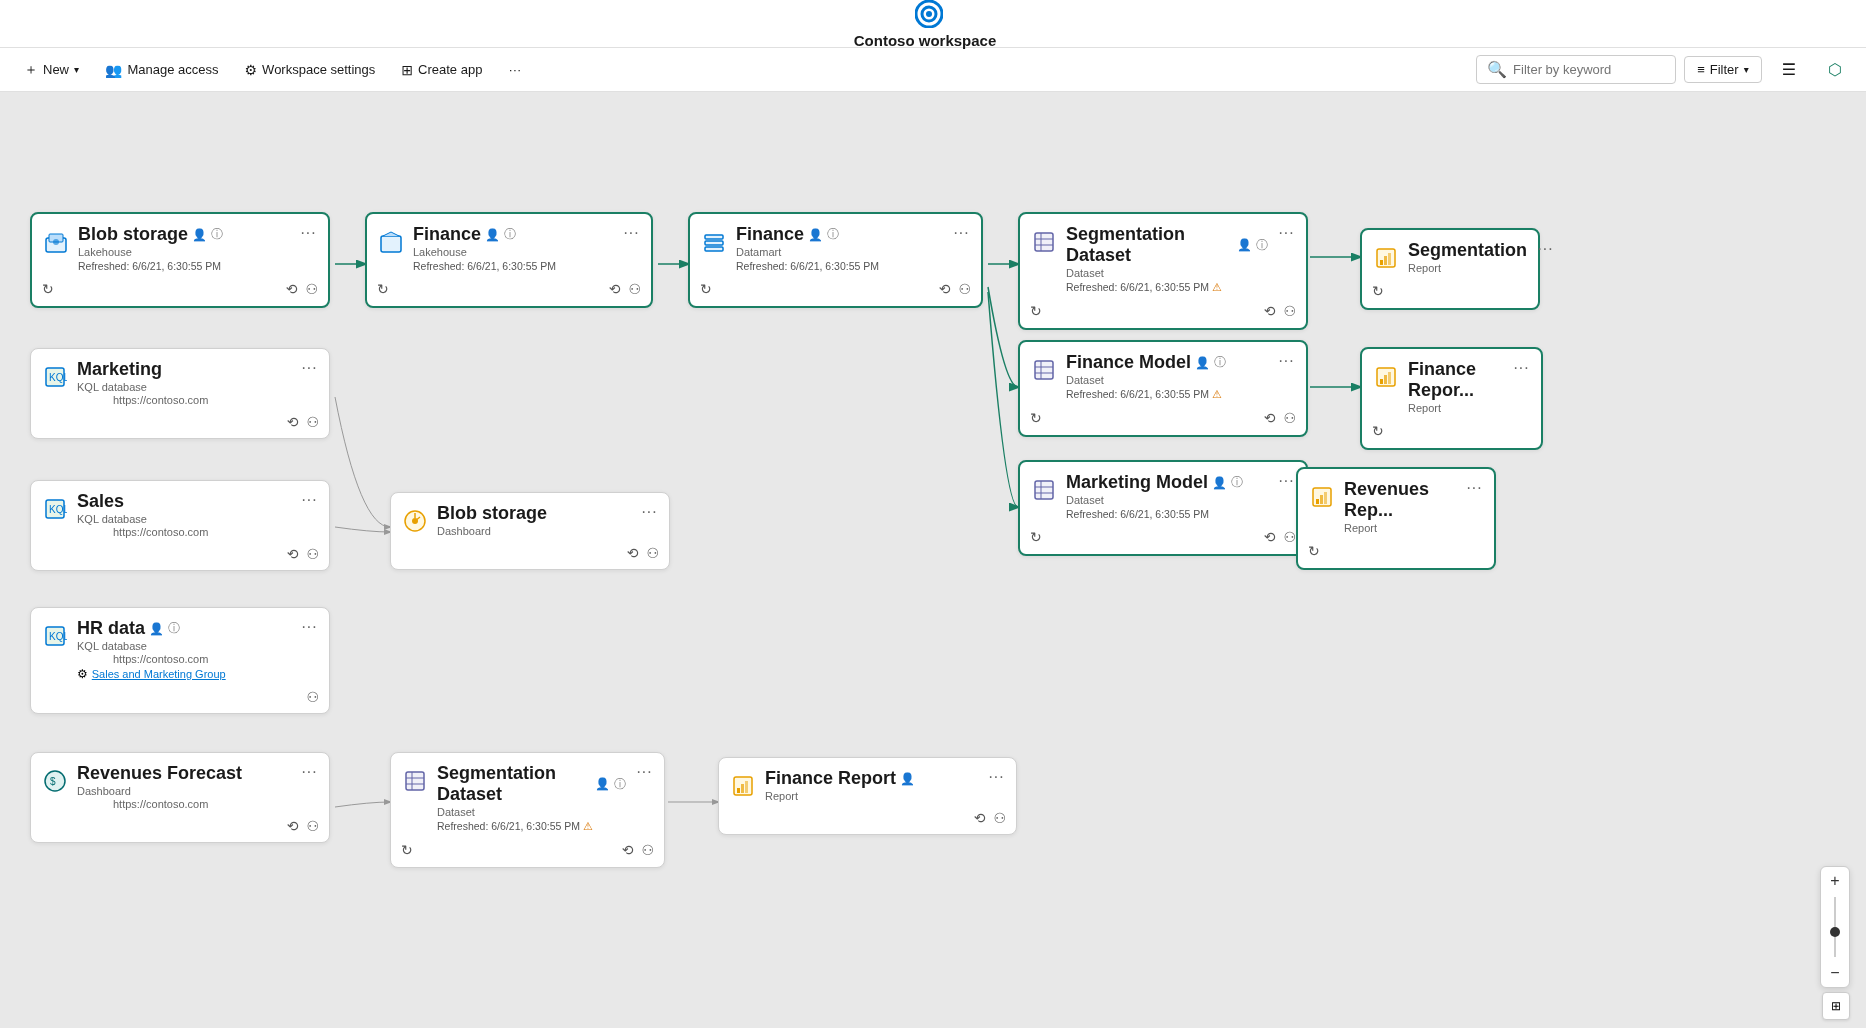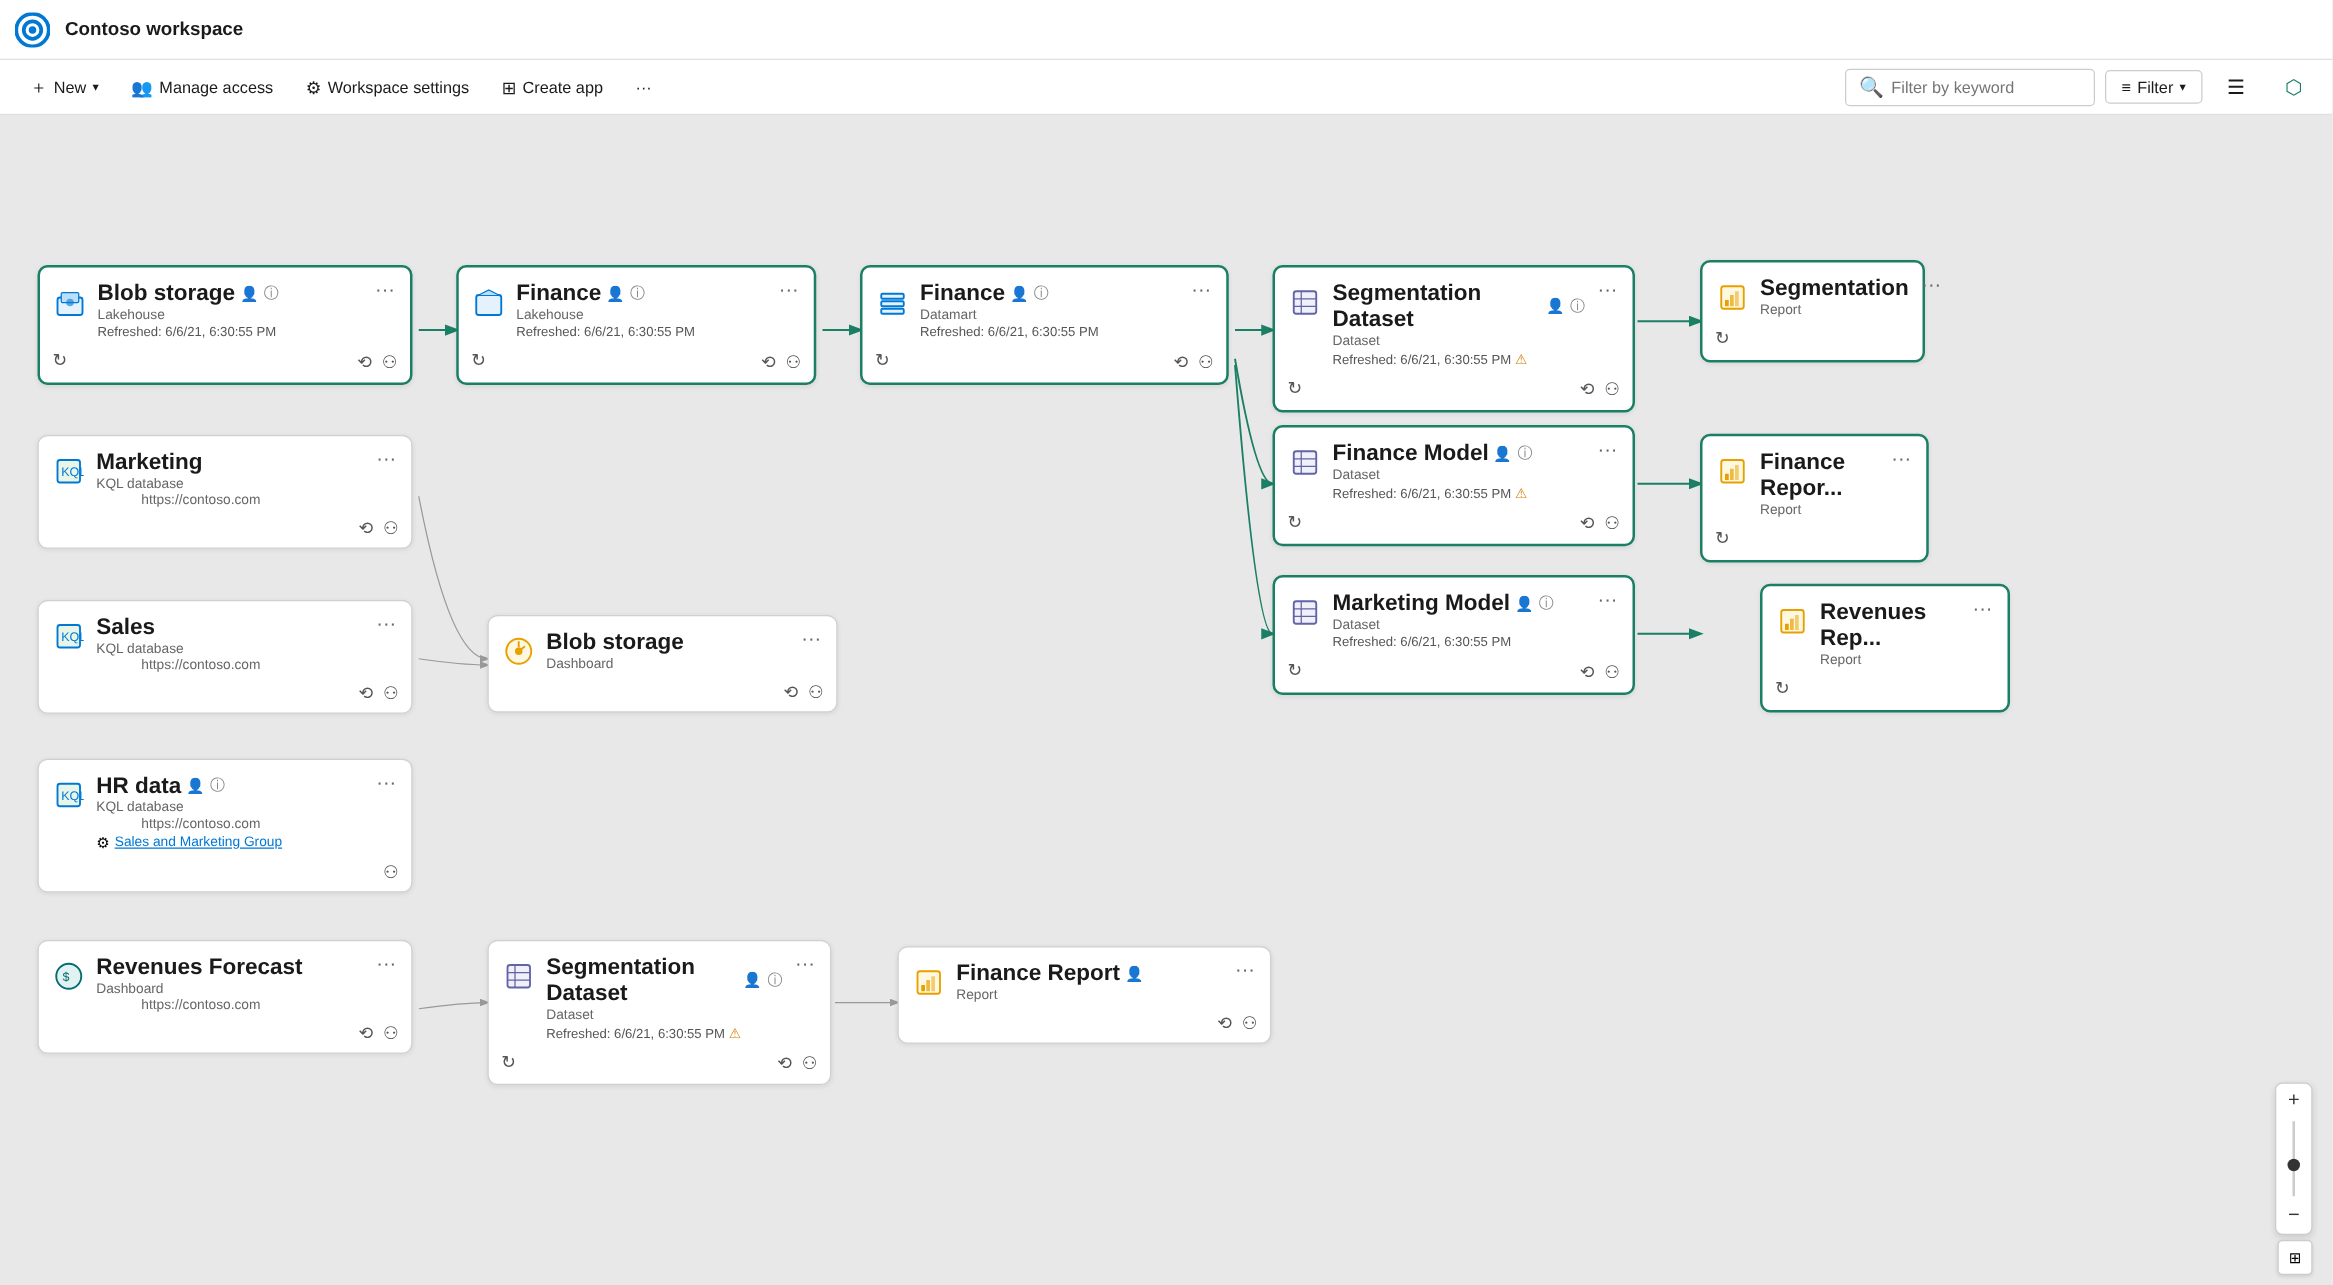--- a/index.html
+++ b/index.html
@@ -2,21 +2,21 @@
 <html><head>
   <meta charset="utf-8">
   <style>
     * { box-sizing: border-box; margin: 0; padding: 0; }
     body { font-family: 'Segoe UI', Arial, sans-serif; background: #f0f0f0; overflow: hidden; }
 
     
     #header {
       display: flex; align-items: center; height: 48px;
       background: #fff; border-bottom: 1px solid #e0e0e0;
-      padding: 0 12px; gap: 4px;
+      padding: 0 12px; gap: 4px; flex-direction: column;
     }
     #header .app-logo {
       width: 28px; height: 28px; margin-right: 8px;
     }
     #header .workspace-title {
       font-size: 15px; font-weight: 600; color: #1a1a1a; margin-right: 16px;
     }
 
     
     #toolbar {
@@ -334,21 +334,21 @@
     </div>
     <div class="card-footer">
       <div class="card-footer-left">
         <span class="footer-icon">↻</span>
       </div>
       <span class="footer-icon">⟲</span>
       <span class="footer-icon">⚇</span>
     </div>
   </div>
 
-  <div class="card teal-border" style="left:1360px; top:116px; width:174px;">
+  <div class="card teal-border" style="left:1360px; top:136px; width:174px;">
     <div class="card-header">
       <div class="card-icon" style="color:#e8a000;">
         <svg width="24" height="24" viewBox="0 0 24 24">
             <rect x="3" y="3" width="18" height="18" rx="2" fill="#fff8e1" stroke="#e8a000" stroke-width="1.5"></rect>
             <rect x="6" y="14" width="3" height="5" fill="#e8a000"></rect>
             <rect x="10" y="10" width="3" height="9" fill="#e8a000" opacity="0.7"></rect>
             <rect x="14" y="7" width="3" height="12" fill="#e8a000" opacity="0.5"></rect>
           </svg>
       </div>
       <div class="card-info">
@@ -447,21 +447,21 @@
     </div>
     <div class="card-footer">
       <div class="card-footer-left">
         <span class="footer-icon">↻</span>
       </div>
       <span class="footer-icon">⟲</span>
       <span class="footer-icon">⚇</span>
     </div>
   </div>
 
-  <div class="card teal-border" style="left:1408px; top:375px; width:200px;">
+  <div class="card teal-border" style="left:1296px; top:375px; width:200px;">
     <div class="card-header">
       <div class="card-icon" style="color:#e8a000;">
         <svg width="24" height="24" viewBox="0 0 24 24">
             <rect x="3" y="3" width="18" height="18" rx="2" fill="#fff8e1" stroke="#e8a000" stroke-width="1.5"></rect>
             <rect x="6" y="14" width="3" height="5" fill="#e8a000"></rect>
             <rect x="10" y="10" width="3" height="9" fill="#e8a000" opacity="0.7"></rect>
             <rect x="14" y="7" width="3" height="12" fill="#e8a000" opacity="0.5"></rect>
           </svg>
       </div>
       <div class="card-info">

